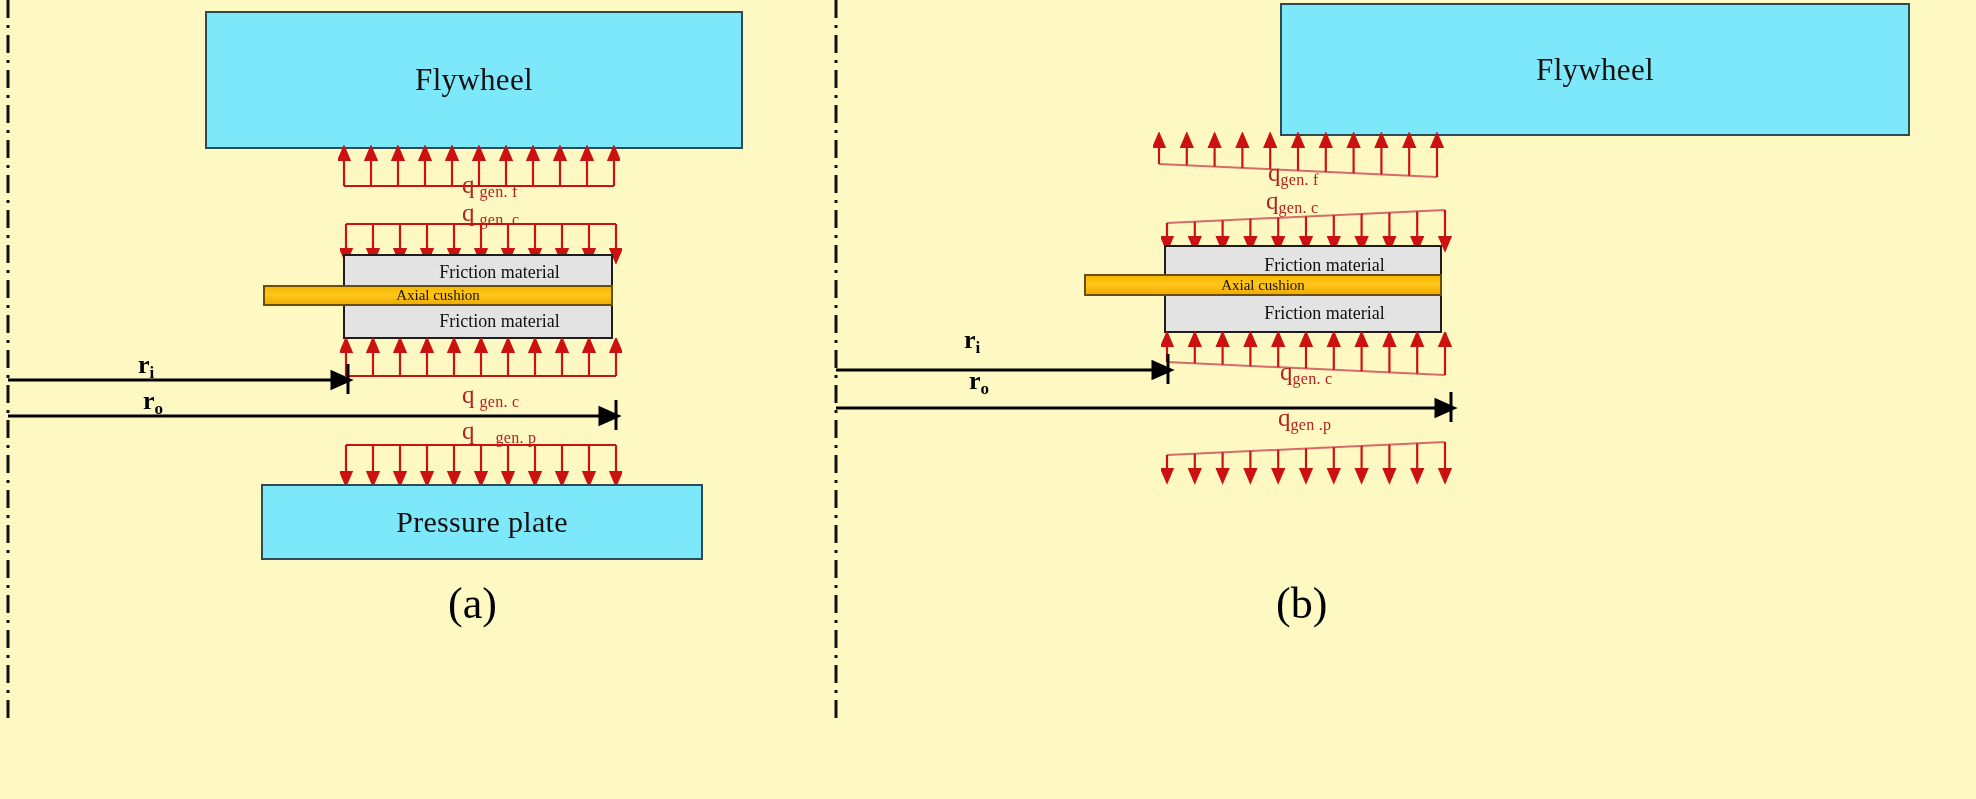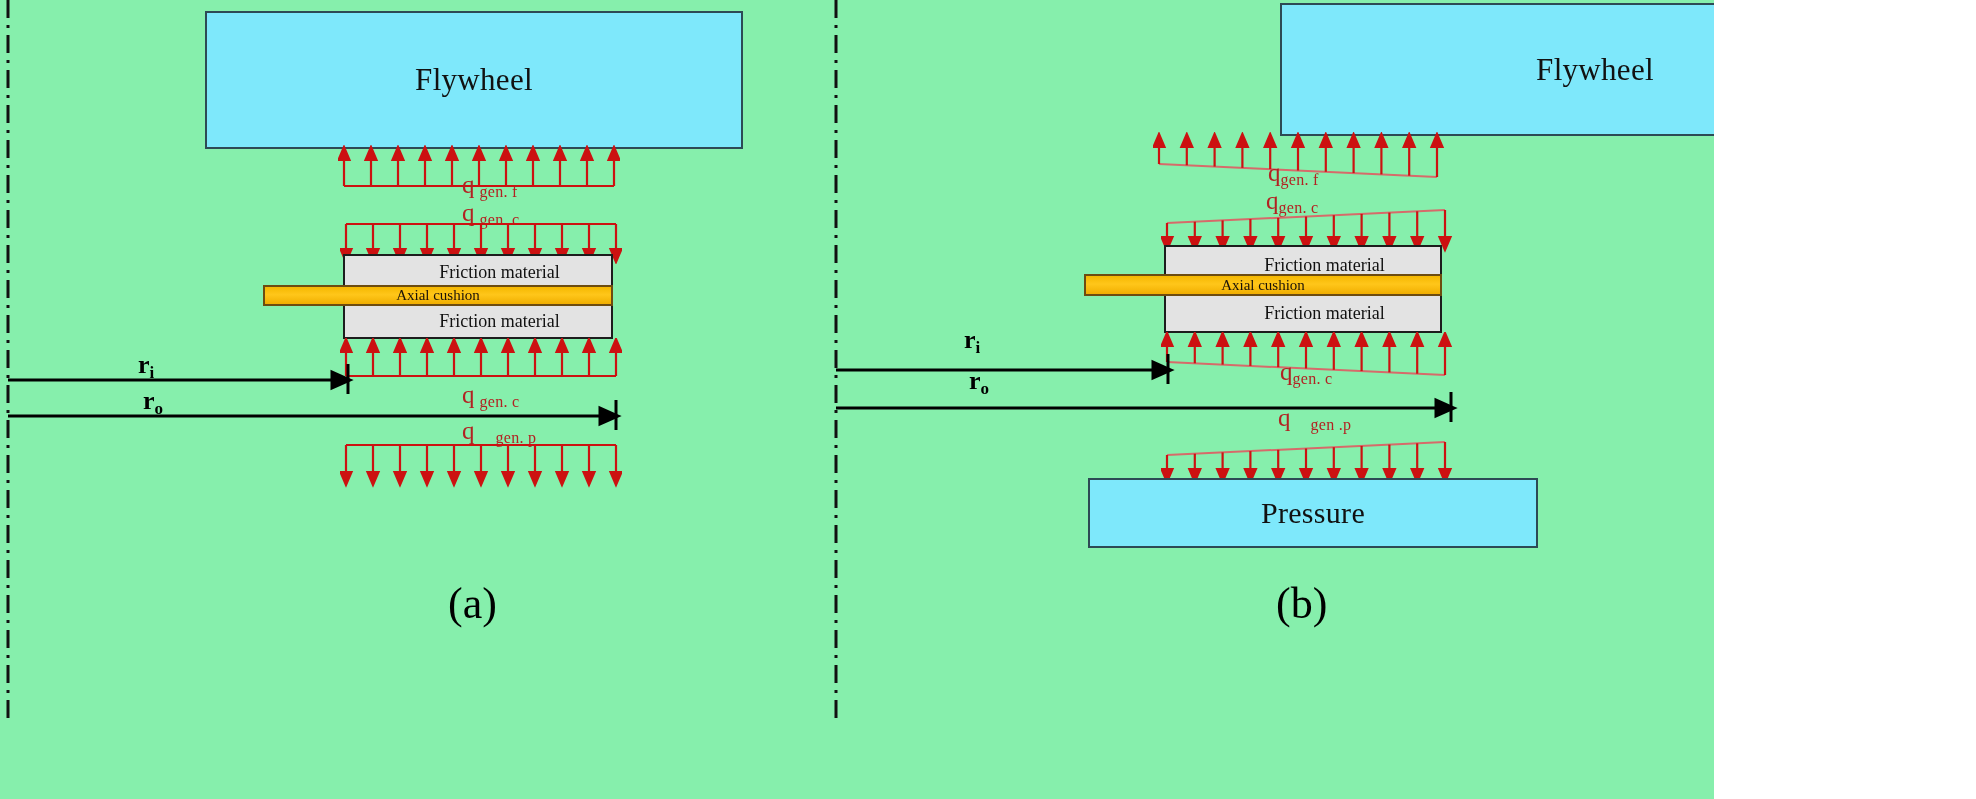--- a/index.html
+++ b/index.html
@@ -5,23 +5,23 @@
   html, body {
     margin: 0;
     padding: 0;
     background: #ffffff;
   }
   body {
     font-family: "Liberation Serif", "DejaVu Serif", serif;
   }
   #stage {
     position: relative;
-    width: 1714px;
+    width: 1976px;
     height: 799px;
-    background: #86efac;
+    background: #fef9c3;
     overflow: hidden;
   }
   .panel {
     position: absolute;
     top: 0;
     width: 988px;
     height: 799px;
   }
   #panel-a { left: 0; }
   #panel-b { left: 988px; }
@@ -87,21 +87,21 @@
     font-size: 25px;
     line-height: 1;
   }
   .q-label .sub {
     font-size: 16px;
     vertical-align: baseline;
     position: relative;
     top: 4px;
     letter-spacing: .3px;
   }
-  .q-label.gap .sub { margin-left: 20px; }
+  .q-label.gap .sub { margin-left: 0; }
 
   
   .r-label {
     position: absolute;
     color: #000000;
     font-size: 26px;
     font-weight: bold;
     line-height: 1;
     white-space: nowrap;
   }
@@ -300,20 +300,23 @@
           <line x1="222" y1="2" x2="222" y2="30"></line>
             <polygon points="222,42 216.5,29 227.5,29"></polygon>
           <line x1="249" y1="2" x2="249" y2="30"></line>
             <polygon points="249,42 243.5,29 254.5,29"></polygon>
           <line x1="276" y1="2" x2="276" y2="30"></line>
             <polygon points="276,42 270.5,29 281.5,29"></polygon>
         </g>
       </g>
     </svg>
 
+    <div class="block-blue" style="left:261px; top:484px; width:442px; height:76px;">
+      <span class="block-label">Pressure plate</span>
+    </div>
 
     <div class="caption" style="left:448px; top:578px;">
       <span>(a)</span>
     </div>
   </div>
 
   <div class="panel" id="panel-b">
 
     <svg class="axis-svg" style="left:-158px; top:0;" width="14" height="720">
       <line x1="6" y1="0" x2="6" y2="720" stroke="#111111" stroke-width="3" stroke-dasharray="18 7 3 7"></line>
@@ -479,22 +482,19 @@
           <polygon points="200.6,45 195.1,32 206.1,32"></polygon>
         <line x1="228.4" y1="7.6" x2="228.4" y2="32"></line>
           <polygon points="228.4,45 222.9,32 233.9,32"></polygon>
         <line x1="256.2" y1="6.3" x2="256.2" y2="32"></line>
           <polygon points="256.2,45 250.7,32 261.7,32"></polygon>
         <line x1="284" y1="5" x2="284" y2="32"></line>
           <polygon points="284,45 278.5,32 289.5,32"></polygon>
       </g>
     </svg>
 
-    <div class="block-blue" style="left:100px; top:478px; width:450px; height:70px;">
-      <span class="block-label">Pressure</span>
-    </div>
 
     <div class="caption" style="left:288px; top:578px;">
       <span>(b)</span>
     </div>
   </div>
 
 </div>
 
 </body></html>

